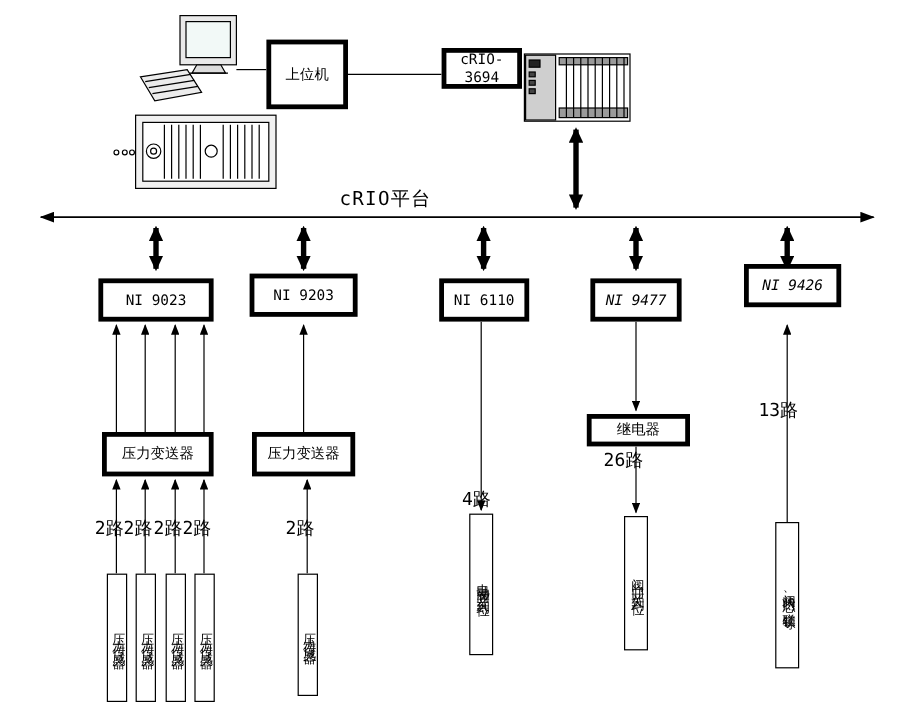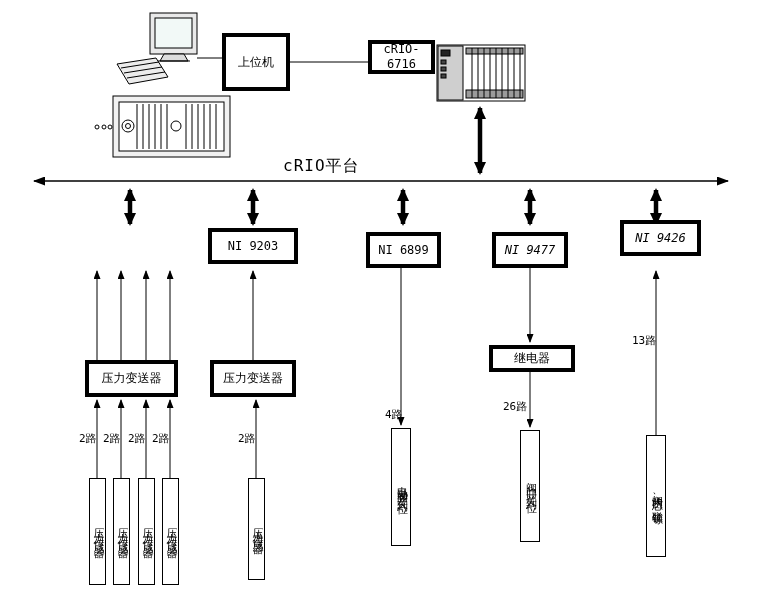--- a/index.html
+++ b/index.html
@@ -11,21 +11,21 @@
     position:absolute; border:4px solid #000000; background:#fff;
     display:flex; align-items:center; justify-content:center;
     font-size:12px; line-height:1.25; text-align:center;
   }
   .vbox {
     position:absolute; border:1px solid #000; background:#fff;
     writing-mode:vertical-rl; text-orientation:upright;
     display:flex; align-items:center; justify-content:center;
     font-size:11px;
   }
-  .chan { position:absolute; font-size:11px; letter-spacing:0; white-space:nowrap; }
+  .chan { position:absolute; font-size:15px; letter-spacing:0; white-space:nowrap; }
   .buslabel { position:absolute; font-size:16px; letter-spacing:1px; }
   .two-line span { display:block; }
 </style>
 </head>
 <body>
 
 <div id="canvas">
 
   <svg id="wires" viewBox="0 0 764 601" xmlns="http://www.w3.org/2000/svg">
     <defs>
@@ -135,26 +135,27 @@
     </g>
   </svg>
 
   <div class="buslabel" style="left:283px; top:156px;">cRIO平台</div>
 
   <div class="box" style="left:222px; top:33px; width:68px; height:58px;">上位机</div>
 
   <div class="box two-line" style="left:368px; top:40px; width:67px; height:34px;">
     <div>
       <span>cRIO-</span>
-      <span>6716</span>
+      <span>3694</span>
     </div>
   </div>
 
+  <div class="box" style="left:82px;  top:232px; width:96px; height:36px;">NI 9023</div>
   <div class="box" style="left:208px; top:228px; width:90px; height:36px;">NI 9203</div>
-  <div class="box" style="left:366px; top:232px; width:75px; height:36px;">NI 6899</div>
+  <div class="box" style="left:366px; top:232px; width:75px; height:36px;">NI 6110</div>
   <div class="box" style="left:492px; top:232px; width:76px; height:36px;font-style:italic;">NI 9477</div>
   <div class="box" style="left:620px; top:220px; width:81px; height:36px;font-style:italic;">NI 9426</div>
 
   <div class="box" style="left:85px;  top:360px; width:93px; height:37px;">压力变送器</div>
   <div class="box" style="left:210px; top:360px; width:86px; height:37px;">压力变送器</div>
   <div class="box" style="left:489px; top:345px; width:86px; height:27px;">继电器</div>
 
   <div class="vbox" style="left:89px;  top:478px; width:17px; height:107px; letter-spacing:5px;">压力传感器</div>
   <div class="vbox" style="left:113px; top:478px; width:17px; height:107px; letter-spacing:5px;">压力传感器</div>
   <div class="vbox" style="left:138px; top:478px; width:17px; height:107px; letter-spacing:5px;">压力传感器</div>
@@ -165,16 +166,16 @@
   <div class="vbox" style="left:391px; top:428px; width:20px; height:118px; letter-spacing:3px;">电动阀开关到位</div>
   <div class="vbox" style="left:520px; top:430px; width:20px; height:112px; letter-spacing:4px;">阀门开关到位</div>
   <div class="vbox" style="left:646px; top:435px; width:20px; height:122px; letter-spacing:1px;">阀门状态、联锁等</div>
 
   <div class="chan" style="left:79px;  top:431px;">2路</div>
   <div class="chan" style="left:103px; top:431px;">2路</div>
   <div class="chan" style="left:128px; top:431px;">2路</div>
   <div class="chan" style="left:152px; top:431px;">2路</div>
   <div class="chan" style="left:238px; top:431px;">2路</div>
   <div class="chan" style="left:385px; top:407px;">4路</div>
-  <div class="chan" style="left:503px; top:399px;">26路</div>
+  <div class="chan" style="left:503px; top:374px;">26路</div>
   <div class="chan" style="left:632px; top:333px;">13路</div>
 
 </div>
 
 </body></html>

